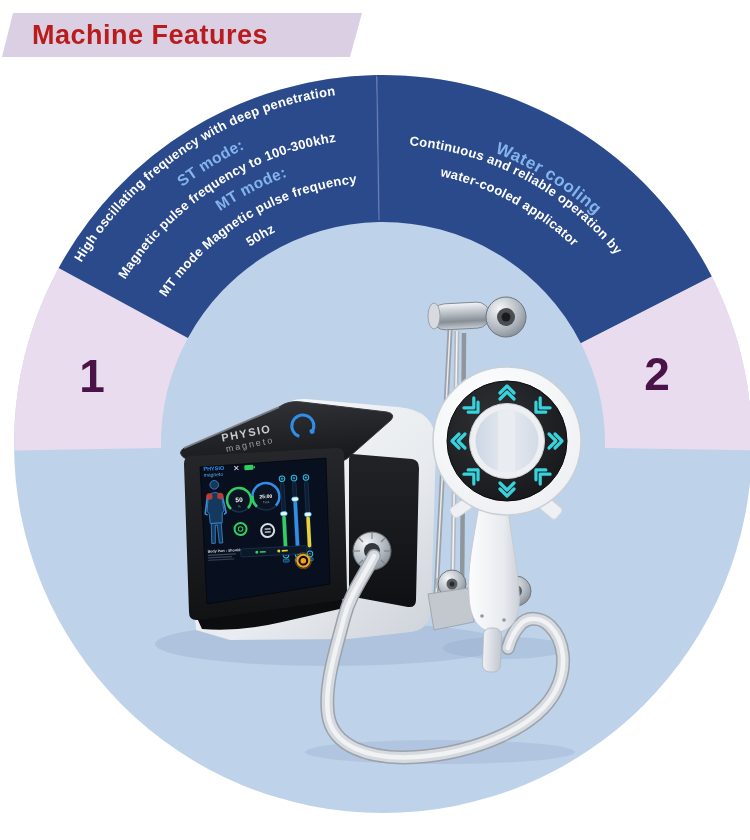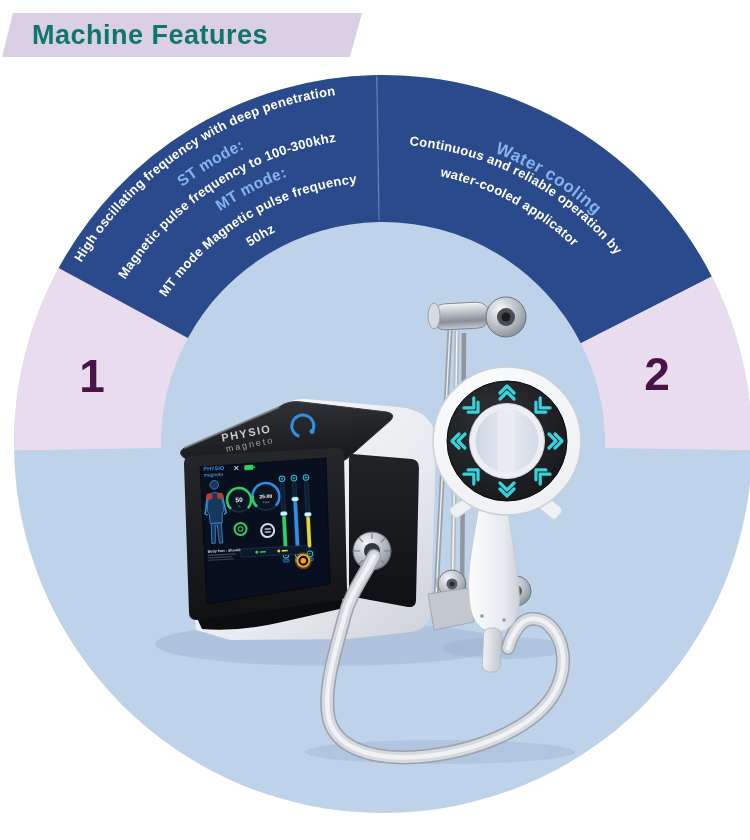--- a/index.html
+++ b/index.html
@@ -16,21 +16,21 @@
   .arcT{font-weight:bold;font-size:17px;letter-spacing:.6px;}
   .numTxt{font-weight:bold;font-size:46px;}
   .uiTiny{font-size:3.6px;fill:#d8dde2;font-weight:bold;}
 </style>
 </head>
 <body>
 
 <div class="stage">
 
   <div class="banner" style="background:#dbcfe4;">
-    <span style="color:#0f766e;">Machine Features</span>
+    <span style="color:#b91c1c;">Machine Features</span>
   </div>
 
   <svg width="750" height="840" viewBox="0 0 750 840">
     <defs>
       <linearGradient id="bodyG" x1="0" y1="0" x2="1" y2="1">
         <stop offset="0" stop-color="#fbfcfd"></stop>
           <stop offset="0.6" stop-color="#e8ebef"></stop>
           <stop offset="1" stop-color="#cdd2d9"></stop>
       </linearGradient>
       <linearGradient id="topG" x1="0" y1="0" x2="0.3" y2="1">

